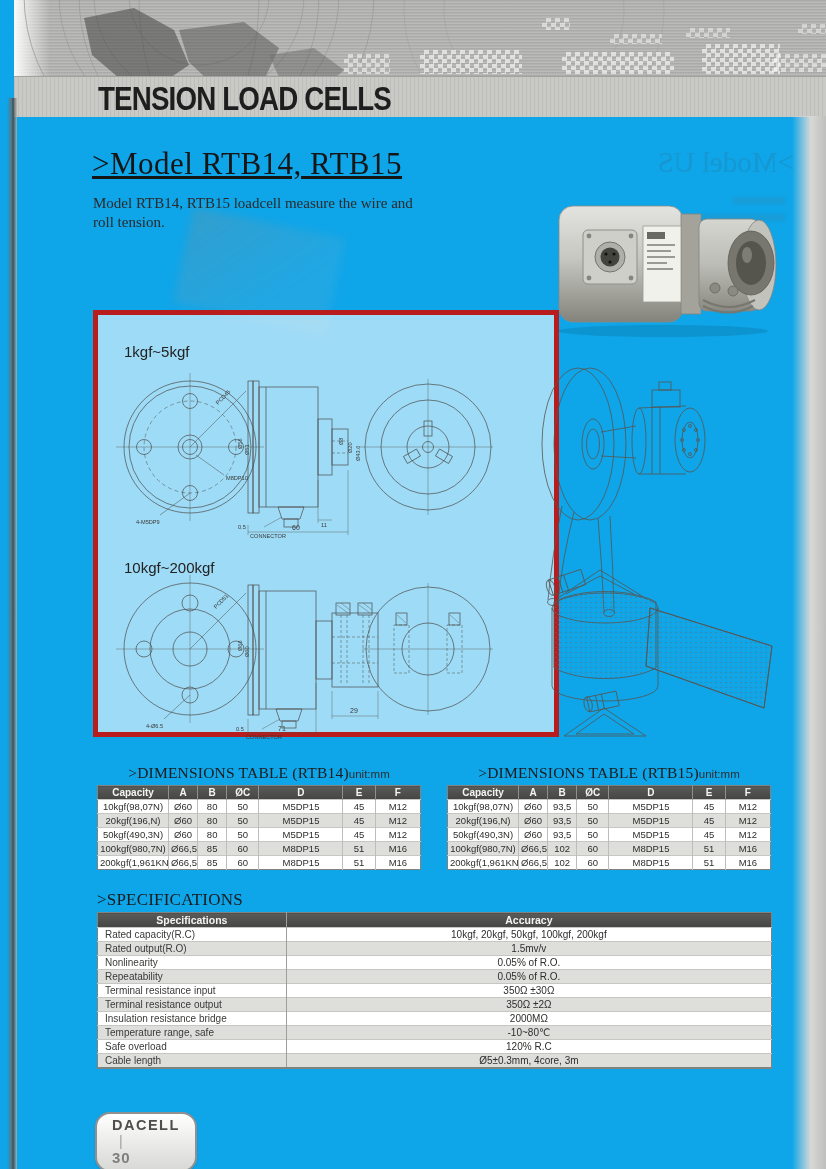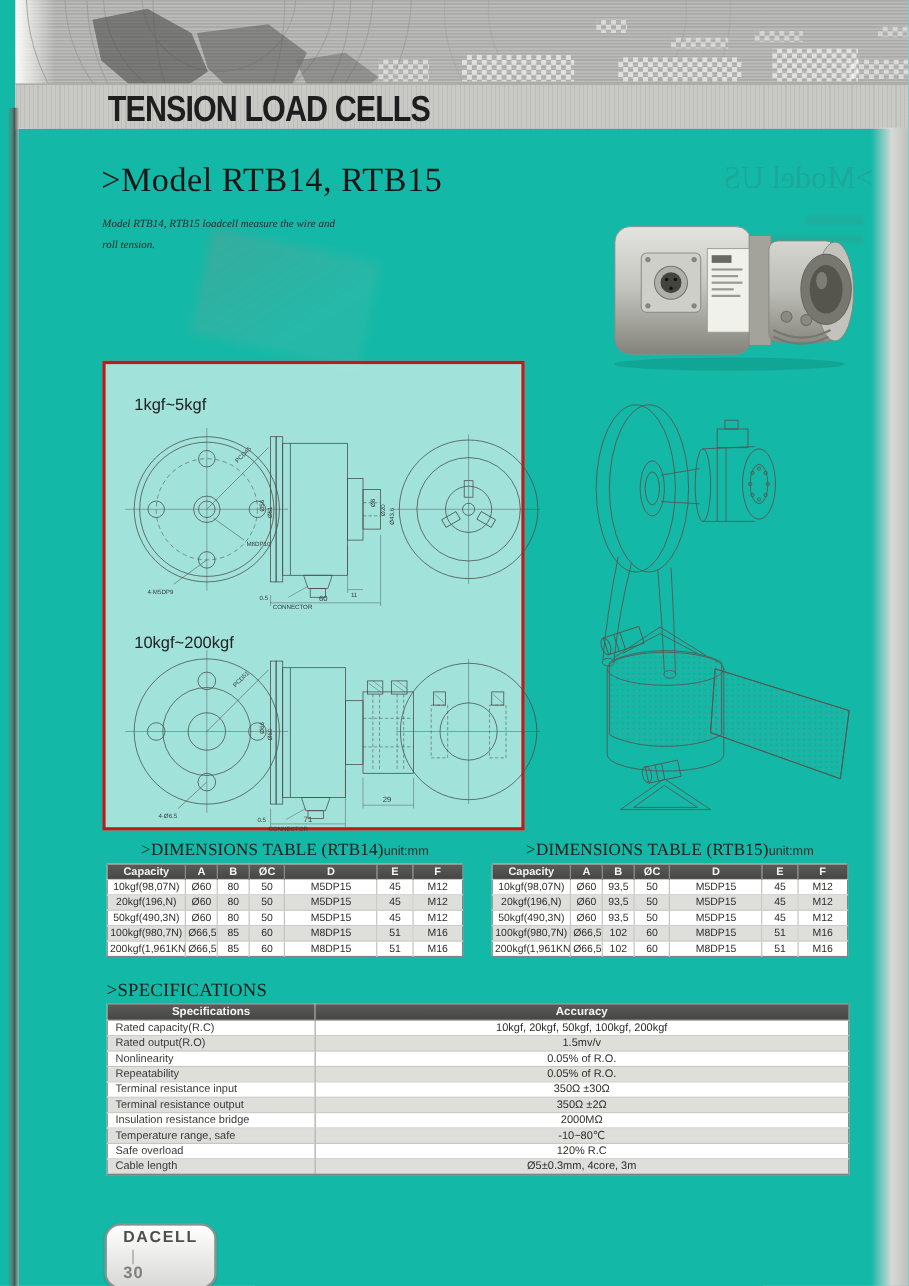--- a/index.html
+++ b/index.html
@@ -1,18 +1,18 @@
 <!DOCTYPE html>
 <html><head>
 <meta charset="utf-8">
 <style>
   * { margin:0; padding:0; box-sizing:border-box; }
   html,body { width:826px; }
   body { font-family:"Liberation Sans","DejaVu Sans",sans-serif; background:#ffffff; }
-  .page { position:relative; width:826px; height:1169px; background:#14b8a6; overflow:hidden;padding-left:44px; }
+  .page { position:relative; width:826px; height:1169px; background:#0ea5e9; overflow:hidden;padding-left:44px; }
 
   
   .binding-edge { position:absolute; left:7px; top:98px; width:10px; height:1071px;
     background:linear-gradient(90deg, rgba(230,230,228,0) 0%, #6b6b68 45%, #3e3e3c 60%, #b9b9b6 100%);
     opacity:.8; }
   .right-edge { position:absolute; right:0; top:116px; width:34px; height:1053px;
     background:linear-gradient(90deg, rgba(250,250,250,0) 0%, #d8d8d6 55%, #bfbfbc 100%); }
 
   
   .band { position:absolute; left:14px; top:0; width:812px; height:117px; background:#b3b3b1;
@@ -23,40 +23,40 @@
   .title-bar { position:absolute; left:0; top:76px; width:812px; height:41px; background:#c7c7c4;
     border-top:1px solid #a2a2a0;
     background-image:repeating-linear-gradient(90deg, rgba(0,0,0,.05) 0 1px, rgba(255,255,255,.04) 1px 4px); }
   .page-title { position:absolute; left:84px; top:3px; font-size:33px; font-weight:bold;
     color:#1e1e1e; letter-spacing:-1px; transform:scaleX(.84); transform-origin:left center;
     white-space:nowrap; }
   .dotgrid { position:absolute; background-image:conic-gradient(rgba(255,255,255,.85) 25%, transparent 0 50%, rgba(255,255,255,.85) 0 75%, transparent 0); background-size:9px 9px; }
 
   
   .model-title { position:absolute; left:92px; top:146px; font-family:"Liberation Serif","DejaVu Serif",serif;
-    font-weight:normal; font-size:31px; color:#161616; letter-spacing:.5px; }
+    font-weight:normal; font-size:31px; color:#161616; letter-spacing:.5px;text-decoration:underline; }
   .desc { position:absolute; left:93px; top:194px; width:387px; font-family:"Liberation Serif","DejaVu Serif",serif;
-    font-size:10px; line-height:19px; color:#2a2a2a; text-align:justify;font-style:italic; }
+    font-size:15px; line-height:19px; color:#2a2a2a; text-align:justify; }
 
   
   .ghost-title { position:absolute; left:566px; top:146px; width:228px; font-family:"Liberation Serif","DejaVu Serif",serif;
     font-size:29px; color:rgba(70,70,70,.14); transform:scaleX(-1); white-space:nowrap; }
   .ghost-bar { position:absolute; height:7px; background:rgba(100,100,100,.12); filter:blur(1.5px); }
   .gb1 { left:733px; top:197px; width:52px; }
   .gb2 { left:701px; top:214px; width:84px; }
   .ghost-box { position:absolute; left:182px; top:222px; width:155px; height:98px;
     background:linear-gradient(135deg, rgba(140,140,135,.28), rgba(190,190,185,.10) 70%);
     transform:rotate(12deg); filter:blur(4px); }
 
   
   .photo { position:absolute; left:543px; top:192px; width:248px; height:147px; }
 
   
-  .drawing-box { position:absolute; left:93px; top:310px; width:384px; height:427px;
-    border:3px solid #b91c1c; background:rgba(255,255,255,.6);margin-top:18px; }
+  .drawing-box { position:absolute; left:93px; top:310px; width:466px; height:427px;
+    border:5px solid #b91c1c; background:rgba(255,255,255,.6); }
   .drawing-box svg { display:block; }
 
   
   .illus { position:absolute; left:500px; top:356px; width:290px; height:382px; }
 
   
   .dim-block { position:absolute; width:324px; }
   .dim-block.left { left:97px; top:764px; }
   .dim-block.right { left:447px; top:764px; }
   .table-title-row { display:flex; justify-content:center; align-items:baseline; height:21px; }

